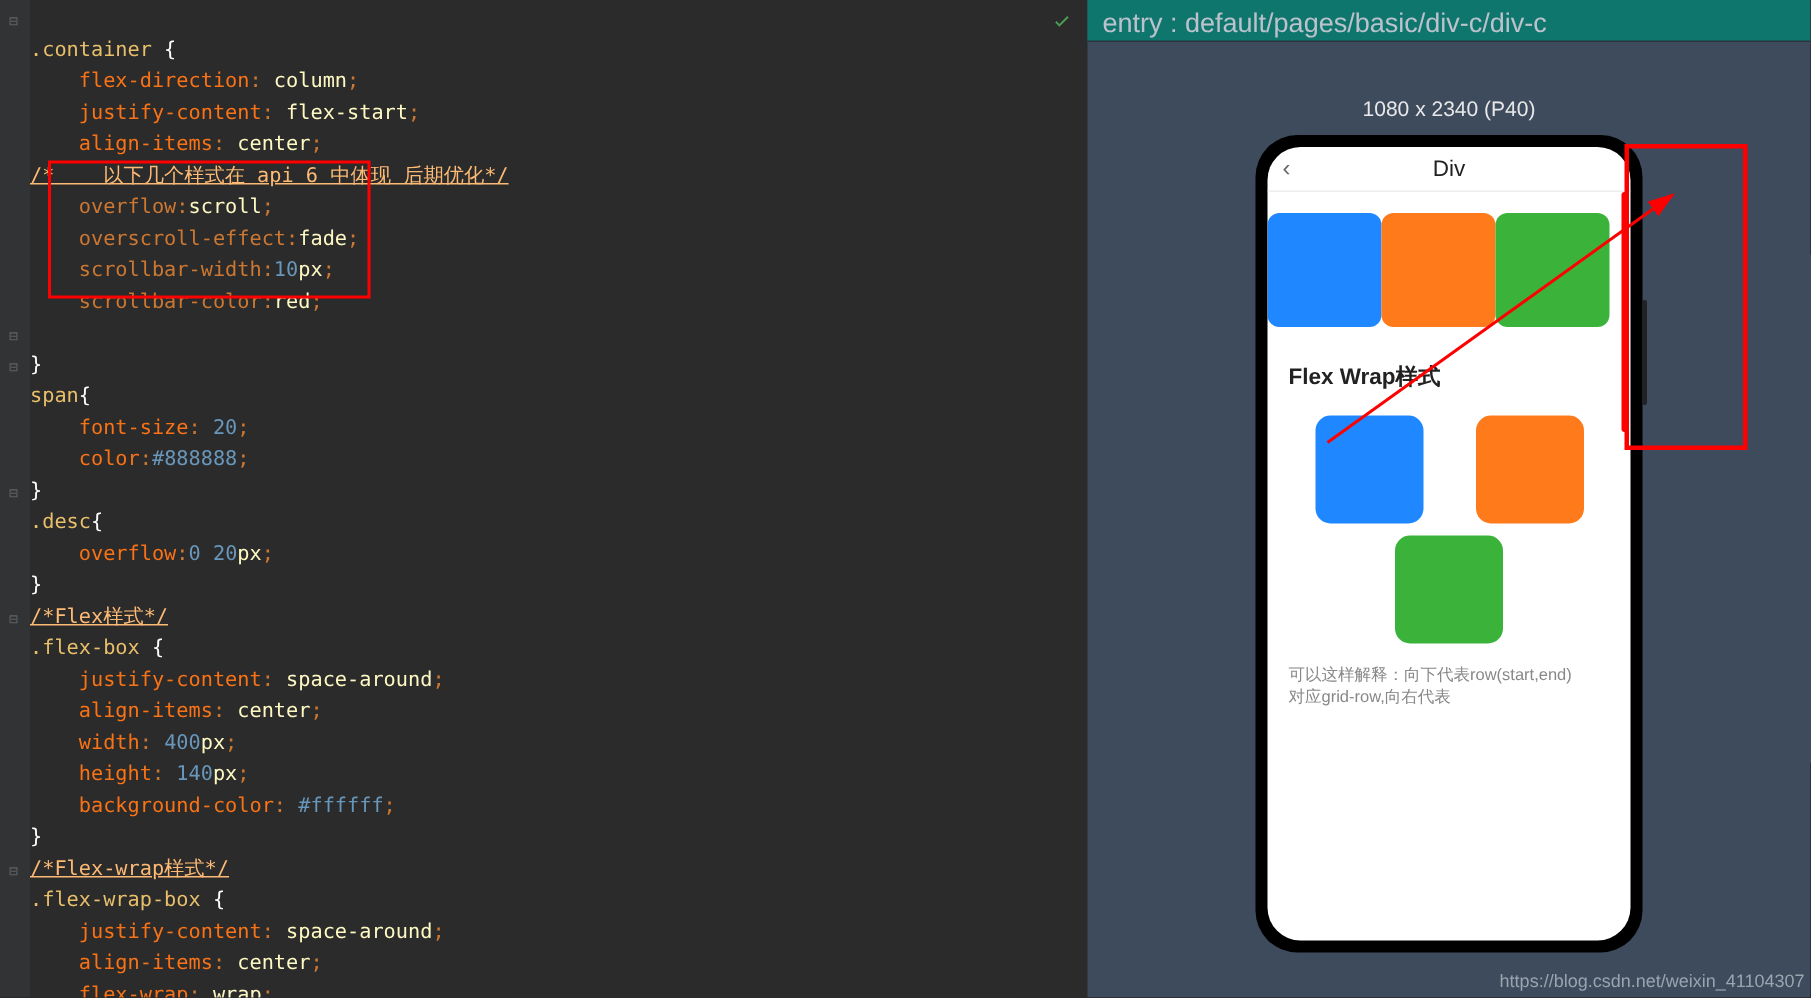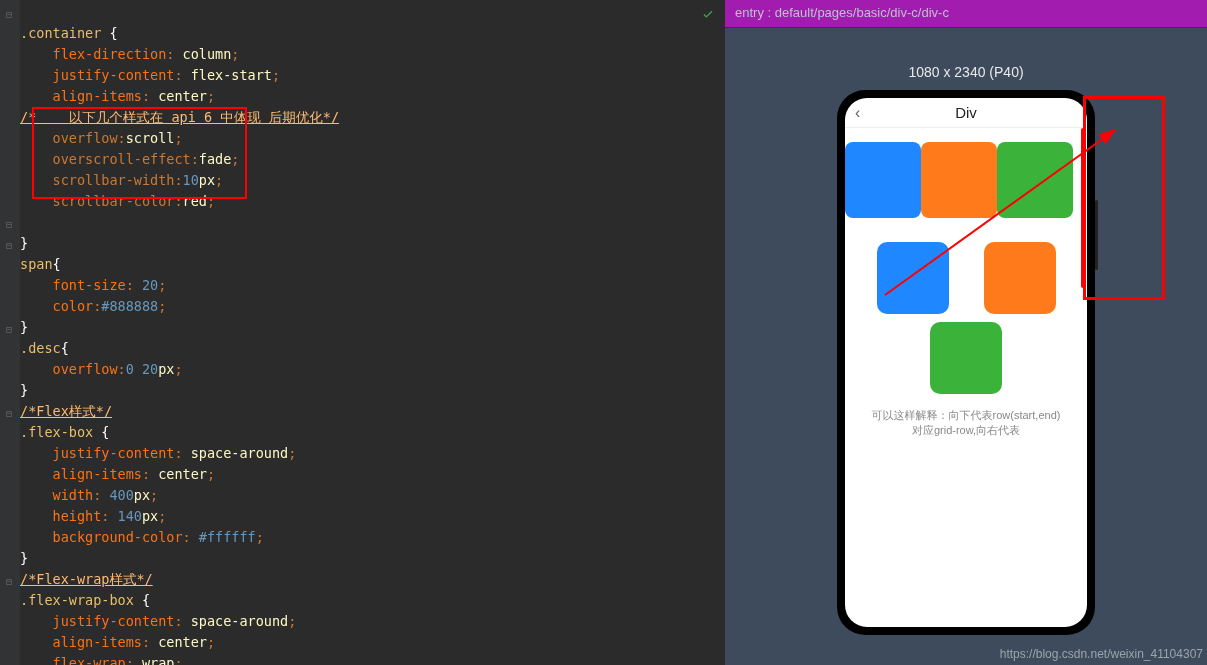--- a/index.html
+++ b/index.html
@@ -65,23 +65,23 @@
     flex: 1;
     background: #3d4b5c;
     display: flex;
     flex-direction: column;
     align-items: center;
     position: relative;
   }
   .entry-bar {
     width: 100%;
     height: 28px;
-    background: #a21caf;
+    background: #0f766e;
     color: #bbc2cc;
-    font-size: 13px;
+    font-size: 18px;
     font-family: sans-serif;
     padding: 5px 10px;
     border-bottom: 1px solid #2b3440;
   }
   .dim-label {
     margin-top: 36px;
     color: #e8e8e8;
     font-family: sans-serif;
     font-size: 14px;
   }
@@ -156,21 +156,20 @@
   }
   .flex-wrap .sq { width: 72px; height: 72px; border-radius: 10px; }
   .c-blue  { background: #1f87ff; }
   .c-orange{ background: #ff7a1a; }
   .c-green { background: #3bb33b; }
   .grid-desc {
     font-size: 11px;
     color: #888;
     line-height: 1.4;
     padding: 0 14px 10px;
-    text-align: center;
   }
   .annot-box {
     position: absolute;
     border: 3px solid #ff0000;
     pointer-events: none;
   }
   .arrow-svg {
     position: absolute;
     pointer-events: none;
   }
@@ -249,20 +248,21 @@
         <span>Div</span>
       </div>
       <div class="scrollbar-red"></div>
 
       <div class="flex-row">
         <div class="sq c-blue"></div>
         <div class="sq c-orange"></div>
         <div class="sq c-green"></div>
       </div>
 
+      <div class="sec-title">Flex Wrap样式</div>
       <div class="flex-wrap">
         <div class="sq c-blue"></div>
         <div class="sq c-orange"></div>
         <div class="sq c-green"></div>
       </div>
 
       <div class="grid-desc">
         <span>可以这样解释：向下代表row(start,end)</span><br>
         <span>对应grid-row,向右代表</span>
       </div>

